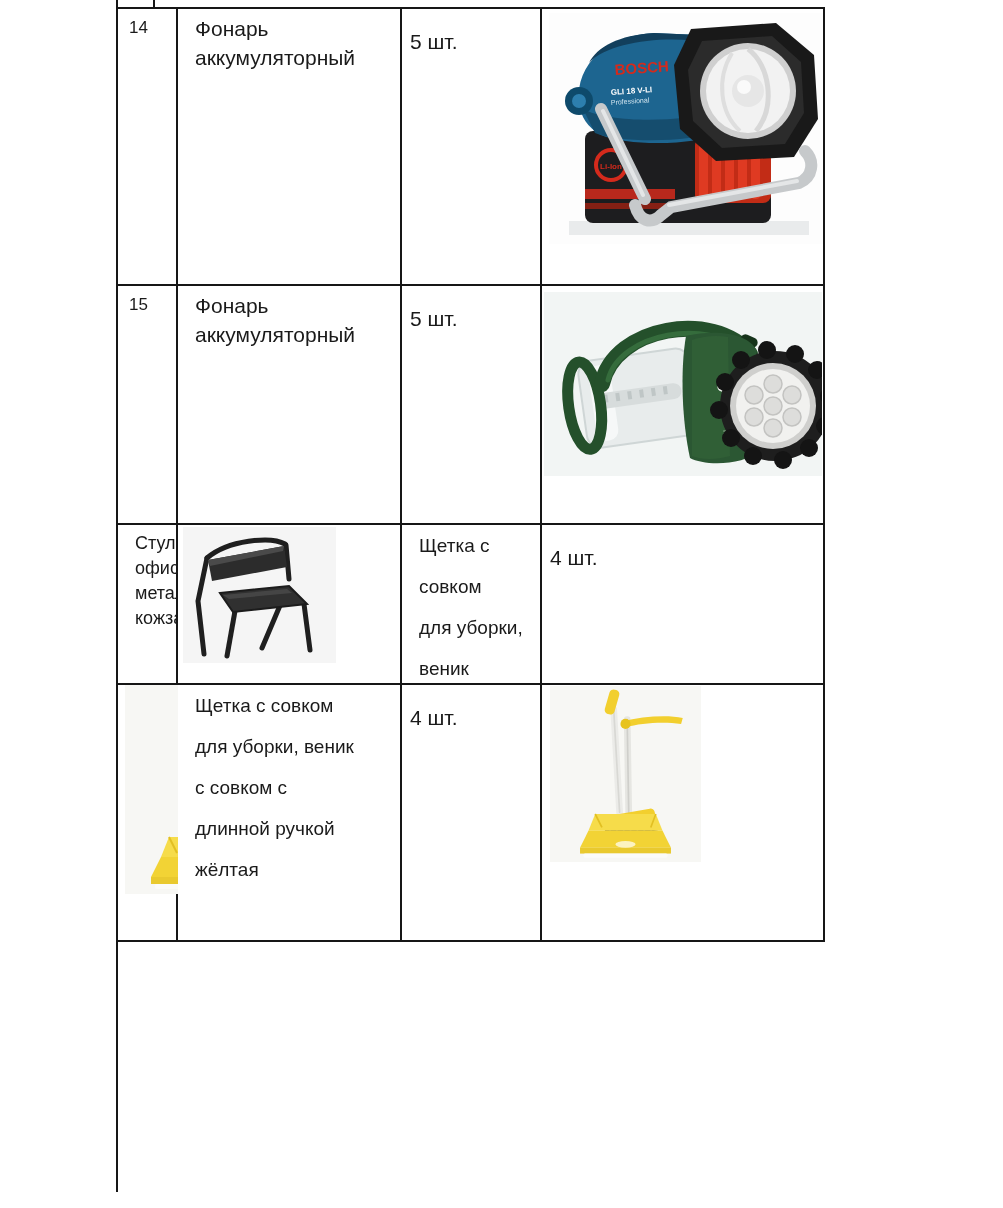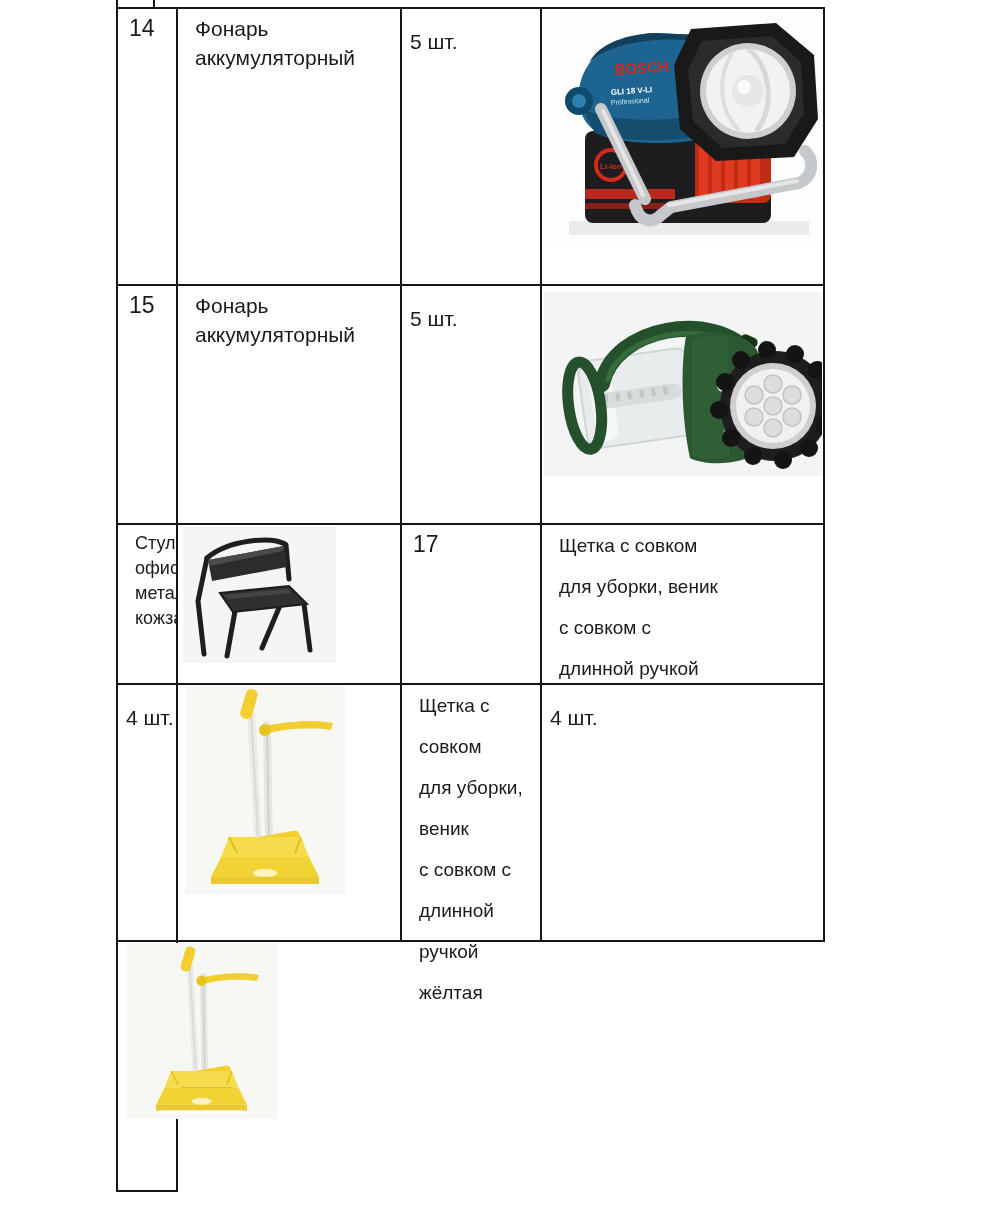--- a/index.html
+++ b/index.html
@@ -25,21 +25,21 @@
     background:#fff;
   }
   .cell{
     border-right:2px solid #161616;
     border-bottom:2px solid #161616;
     box-sizing:border-box;
     position:relative;
     background:#fff;
   }
   .cell.num{
-    font-size:23px;line-height:24px;
+    font-size:17px;line-height:24px;
     padding:7px 0 0 11px;color:#1a1a1a;
   }
   .cell.desc{
     white-space:pre-line;color:#1a1a1a;
     padding:6px 10px 0 17px;
   }
   .desc.style-a{font-size:21px;line-height:29px;padding-top:5px;}
   .desc.style-b{font-size:18px;line-height:25px;padding-top:6px;}
   .desc.style-c{font-size:19px;line-height:41px;padding-top:0px;}
   .cell.qty{
@@ -199,21 +199,20 @@
             <path d="M104,62 L79,121"></path>
           </g>
           <polygon points="25,33 101,19 104,40 29,54" fill="#2c2c2c"></polygon>
           <polygon points="25,33 101,19 100,24 27,39" fill="#4a4a4a"></polygon>
           <polygon points="37,66 106,59 124,77 50,85" fill="#303030" stroke="#1c1c1c" stroke-width="2"></polygon>
           <polygon points="40,68 104,62 109,66 46,72" fill="#454545"></polygon>
         </svg>
       </div>
     </div>
 
-    <div class="cell num"><span>17</span></div>
     <div class="cell desc style-c"><span>Щетка с совком
 для уборки, веник
 с совком с
 длинной ручкой
 красная</span></div>
     <div class="cell qty"><span>4 шт.</span></div>
     <div class="cell">
       <div class="photo ph-broom17">
         <svg viewBox="0 0 160 209" preserveAspectRatio="xMidYMid meet">
           <rect x="0" y="0" width="160" height="209" fill="#f7f7f4"></rect>

